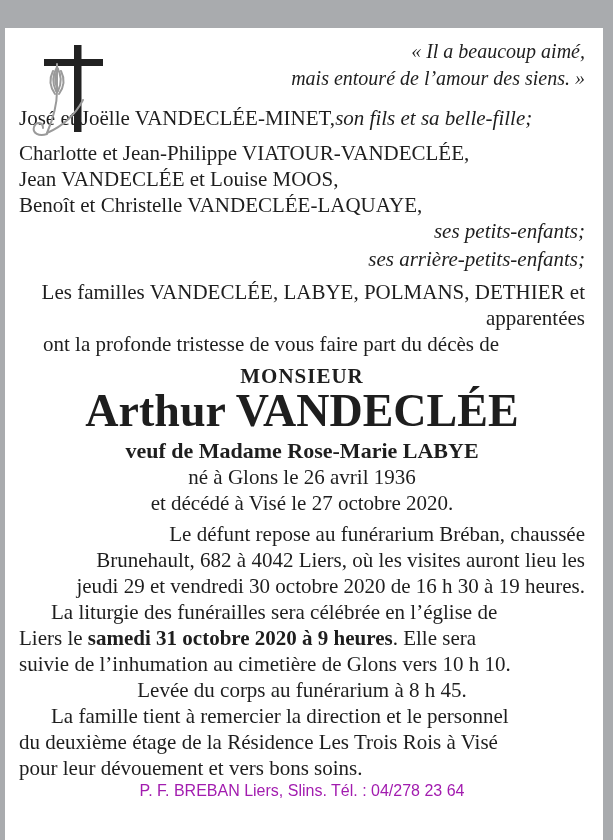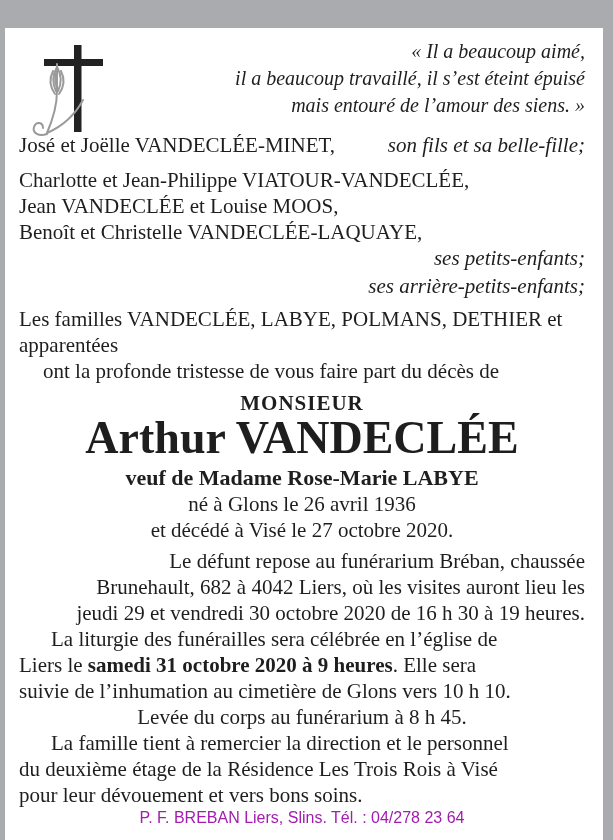--- a/index.html
+++ b/index.html
@@ -26,28 +26,27 @@
   }
   .quote{
     text-align:right;
     font-style:italic;
     font-size:20px;
     line-height:27px;
     margin-top:4px;
   }
   .bodyline{font-size:21px;line-height:26px;}
   .row1{
-    display:flex;justify-content:space-between;align-items:baseline;
+    display:flex;align-items:baseline;
     margin-top:13px;
-    gap:8px;
   }
   .relation{font-style:italic;text-align:right;}
   .group2{margin-top:9px;}
   .group3{margin-top:2px;}
-  .families{margin-top:7px;}
+  .families{margin-top:7px;text-align:right;}
   .indent24{padding-left:24px;}
   .indent32{padding-left:32px;}
   .centered{text-align:center;}
   .honorific{
     font-size:21px;font-weight:bold;letter-spacing:1px;
     text-align:center;line-height:24px;margin-top:7px;
   }
   .deceased-name{
     font-size:46px;font-weight:bold;
     text-align:center;line-height:46px;
@@ -85,21 +84,20 @@
         <path d="M42 52 C 47 45, 48 37, 44 29"></path>
         <path d="M39 49 C 35 41, 36 32, 40 25"></path>
         <path d="M41 49 C 45 41, 44 32, 40 25"></path>
         <path d="M40 46 C 37 39, 38 31, 41 27"></path>
       </g>
     </svg>
   </div>
 
   <div class="quote">
     <div>« Il a beaucoup aimé,</div>
-    <div>il a beaucoup travaillé, il s’est éteint épuisé</div>
     <div>mais entouré de l’amour des siens. »</div>
   </div>
 
   <div class="row1 bodyline">
     <span>José et Joëlle VANDECLÉE-MINET,</span>
     <span class="relation">son fils et sa belle-fille;</span>
   </div>
 
   <div class="group2">
     <div class="bodyline">Charlotte et Jean-Philippe VIATOUR-VANDECLÉE,</div>

